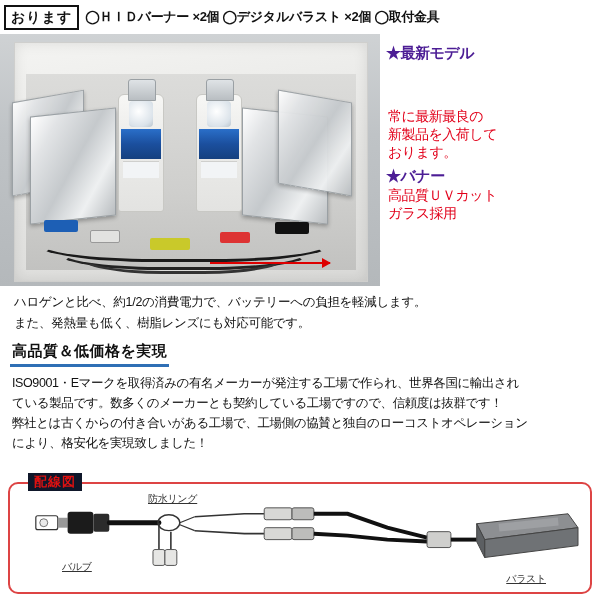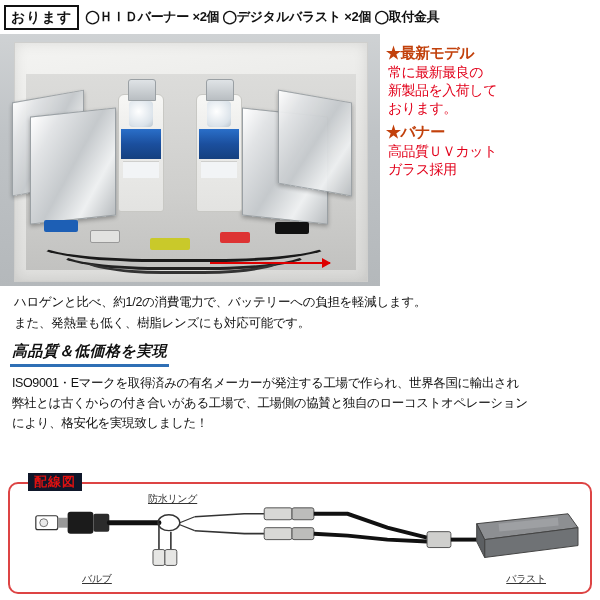--- a/index.html
+++ b/index.html
@@ -184,21 +184,21 @@
     top: 0;
     width: 216px;
     height: 252px;
     padding: 10px 4px 0 2px;
     box-sizing: border-box;
   }
   .feat-block { margin-bottom: 6px; }
   .feat-title {
     font-size: 15px;
     font-weight: bold;
-    color: #c2410c;
+    color: #4c1d95;
     line-height: 1.25;
     letter-spacing: -0.5px;
   }
   .feat-body {
     font-size: 14px;
     color: #e2001a;
     line-height: 1.3;
     letter-spacing: -0.5px;
     padding-left: 2px;
   }
@@ -216,21 +216,20 @@
   .section-title-wrap {
     padding: 8px 10px 0 10px;
   }
   .section-title {
     display: inline-block;
     font-size: 15px;
     font-weight: bold;
     letter-spacing: 0.5px;
     padding: 1px 2px 3px 2px;
     border-bottom: 3px solid #2f6fb5;
-    font-style: italic;
   }
   .quality-body {
     padding: 6px 12px 0 12px;
     font-size: 12.5px;
     line-height: 1.6;
     letter-spacing: -0.4px;
   }
 
   
   .diagram-wrap {
@@ -259,21 +258,21 @@
     position: absolute;
     inset: 0;
   }
   .lbl {
     position: absolute;
     font-size: 10px;
     color: #333;
     letter-spacing: -0.3px;
     text-decoration: underline;
   }
-  .lbl-bulb     { left: 52px;  bottom: 6px; margin-left: 20px; }
+  .lbl-bulb     { left: 52px;  bottom: 18px; }
   .lbl-ring     { left: 138px; top: 8px; }
   .lbl-ballast  { right: 44px; bottom: 6px; }
 </style>
 </head>
 <body>
 
 <div class="page">
 
   <div class="header">
     <span class="header-tag">おります</span>
@@ -313,21 +312,21 @@
         <div class="conn c3"></div>
         <div class="conn c4"></div>
         <div class="conn c5"></div>
       </div>
       <div class="arrow-red"></div>
     </div>
 
     <div class="features">
       <div class="feat-block">
         <div class="feat-title">★最新モデル</div>
-        <div class="feat-body" style="white-space:pre-line;">常に最新最良の
+        <div class="feat-body" style="white-space:pre-line;margin-top:44px;">常に最新最良の
 新製品を入荷して
 おります。</div>
       </div>
       <div class="feat-block">
         <div class="feat-title">★バナー</div>
         <div class="feat-body" style="white-space:pre-line;">高品質ＵＶカット
 ガラス採用</div>
       </div>
     </div>
   </div>
@@ -335,20 +334,21 @@
   <div class="desc">
     <div>ハロゲンと比べ、約1/2の消費電力で、バッテリーへの負担を軽減します。</div>
     <div>また、発熱量も低く、樹脂レンズにも対応可能です。</div>
   </div>
 
   <div class="section-title-wrap">
     <span class="section-title">高品質＆低価格を実現</span>
   </div>
   <div class="quality-body">
     <div>ISO9001・Eマークを取得済みの有名メーカーが発注する工場で作られ、世界各国に輸出され</div>
+    <div>ている製品です。数多くのメーカーとも契約している工場ですので、信頼度は抜群です！</div>
     <div>弊社とは古くからの付き合いがある工場で、工場側の協賛と独自のローコストオペレーション</div>
     <div>により、格安化を実現致しました！</div>
   </div>
 
   <div class="diagram-wrap">
     <div class="diagram-title">配線図</div>
 
     <svg class="diagram-canvas" viewBox="0 0 584 112" preserveAspectRatio="none">
 
       <g>

